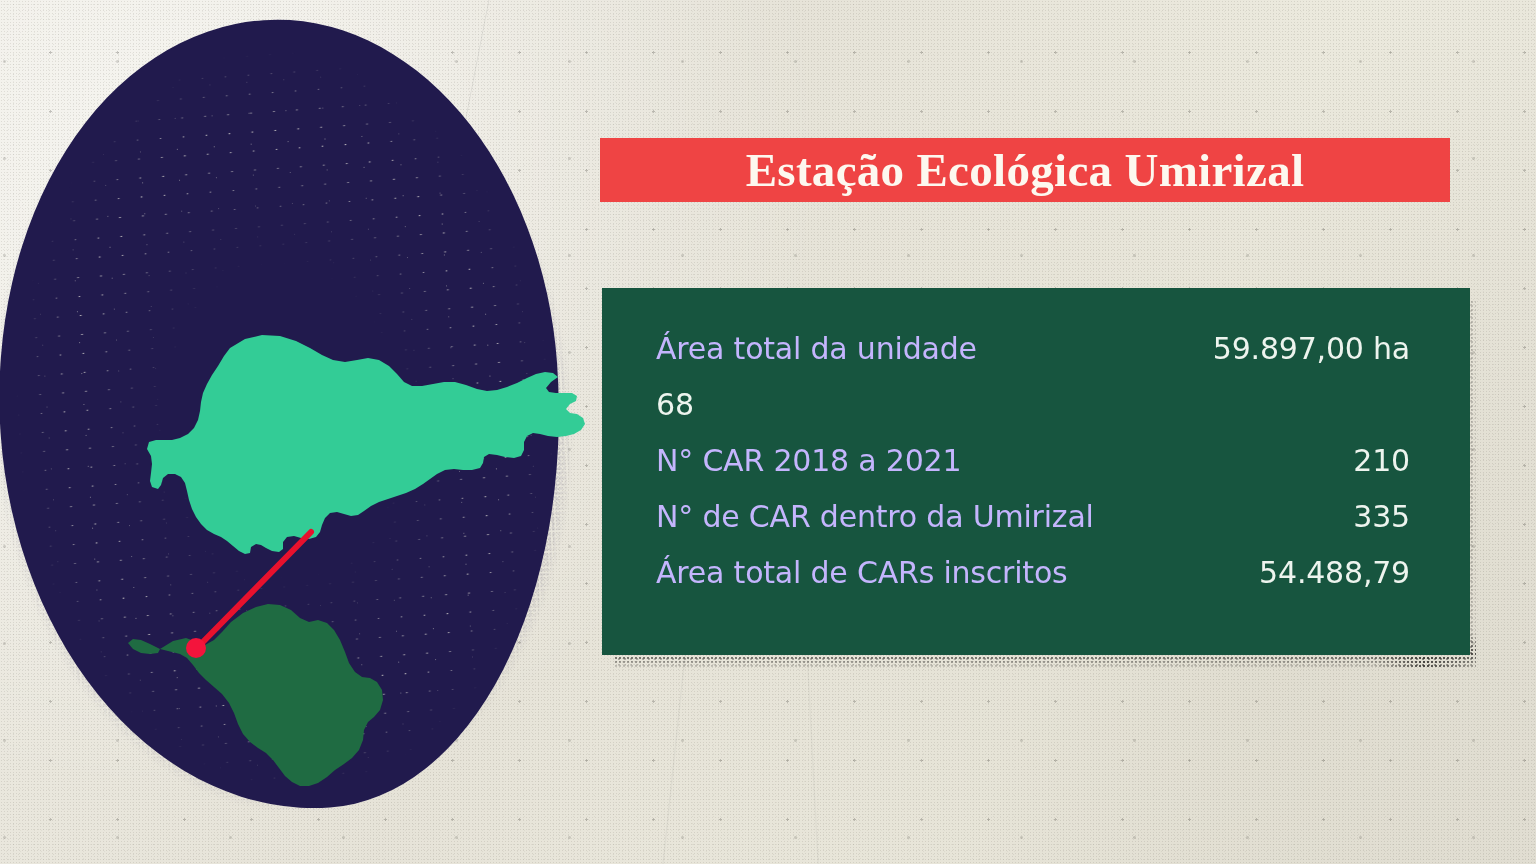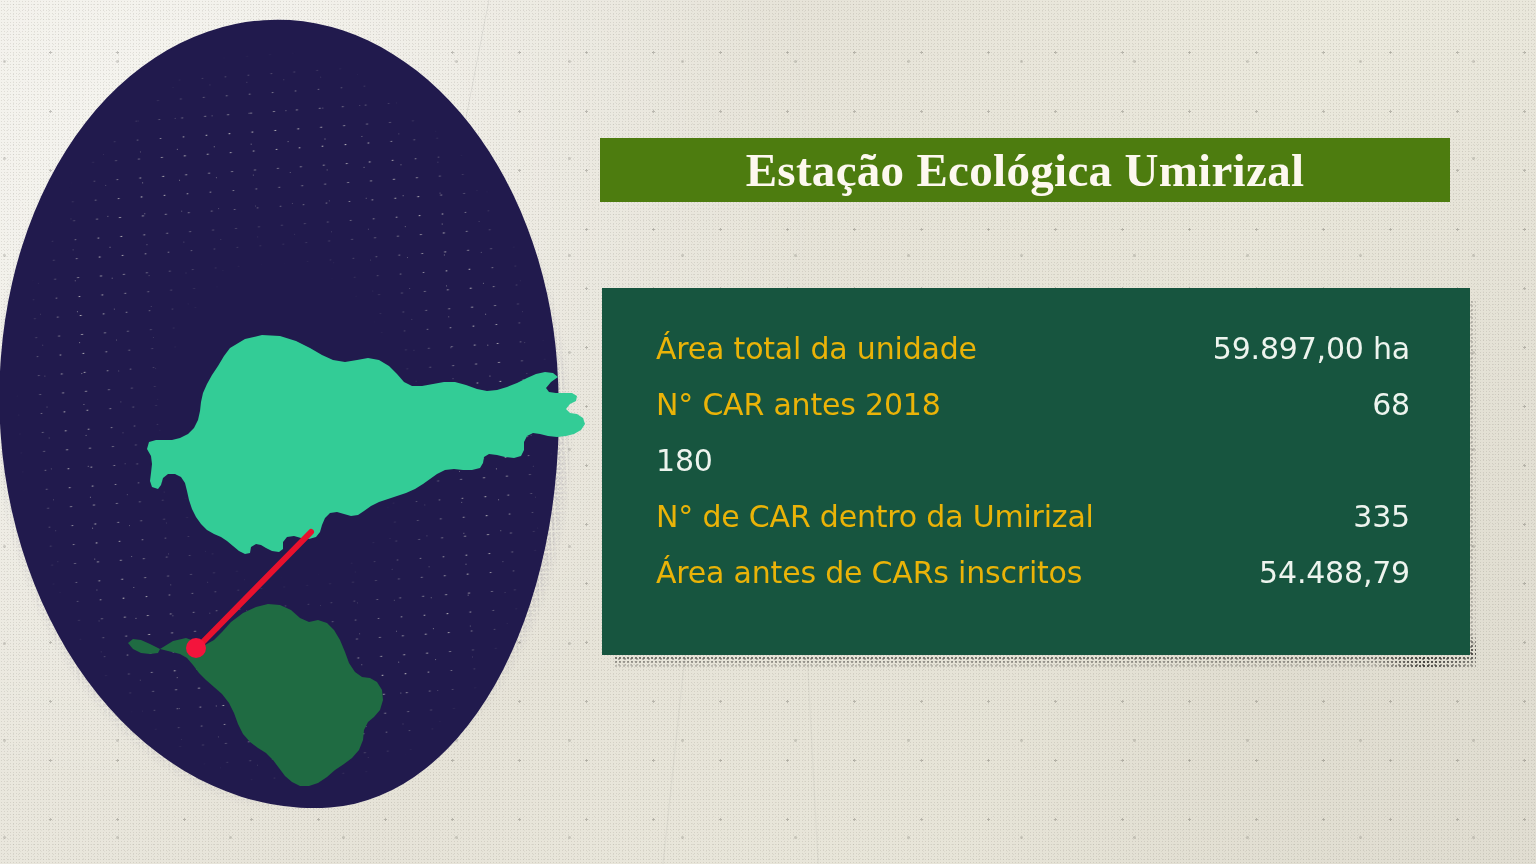--- a/index.html
+++ b/index.html
@@ -130,21 +130,21 @@
     pointer-events: none;
   }
 
   
   .title-banner {
     position: absolute;
     left: 600px;
     top: 138px;
     width: 850px;
     height: 64px;
-    background: #4d7c0f;
+    background: #ef4444;
     display: flex;
     align-items: center;
     justify-content: center;
   }
   .title-text {
     font-family: "Liberation Serif", "DejaVu Serif", serif;
     font-weight: 700;
     font-size: 47px;
     letter-spacing: 0.3px;
     color: #fdf8ef;
@@ -196,21 +196,21 @@
     display: flex;
     align-items: baseline;
     justify-content: space-between;
     height: 56px;
     gap: 20px;
   }
   .stat-label {
     font-family: "DejaVu Sans", "Liberation Sans", sans-serif;
     font-size: 30px;
     font-weight: 400;
-    color: #eab308;
+    color: #c4b5fd;
     white-space: nowrap;
     letter-spacing: -0.2px;
   }
   .stat-value {
     font-family: "DejaVu Sans", "Liberation Sans", sans-serif;
     font-size: 30px;
     font-weight: 400;
     color: #edf4ee;
     white-space: nowrap;
     text-align: right;
@@ -277,35 +277,35 @@
   <div class="panel-shadow"></div>
   <div class="stats-panel">
     <div class="stats-table">
 
       <div class="stat-row">
         <span class="stat-label">Área total da unidade</span>
         <span class="stat-value">59.897,00 ha</span>
       </div>
 
       <div class="stat-row">
-        <span class="stat-label">N° CAR antes 2018</span>
         <span class="stat-value">68</span>
       </div>
 
       <div class="stat-row">
-        <span class="stat-value">180</span>
+        <span class="stat-label">N° CAR 2018 a 2021</span>
+        <span class="stat-value">210</span>
       </div>
 
       <div class="stat-row">
         <span class="stat-label">N° de CAR dentro da Umirizal</span>
         <span class="stat-value">335</span>
       </div>
 
       <div class="stat-row">
-        <span class="stat-label">Área antes de CARs inscritos</span>
+        <span class="stat-label">Área total de CARs inscritos</span>
         <span class="stat-value">54.488,79</span>
       </div>
 
 
     </div>
   </div>
 
 </div>
 
 </body></html>

